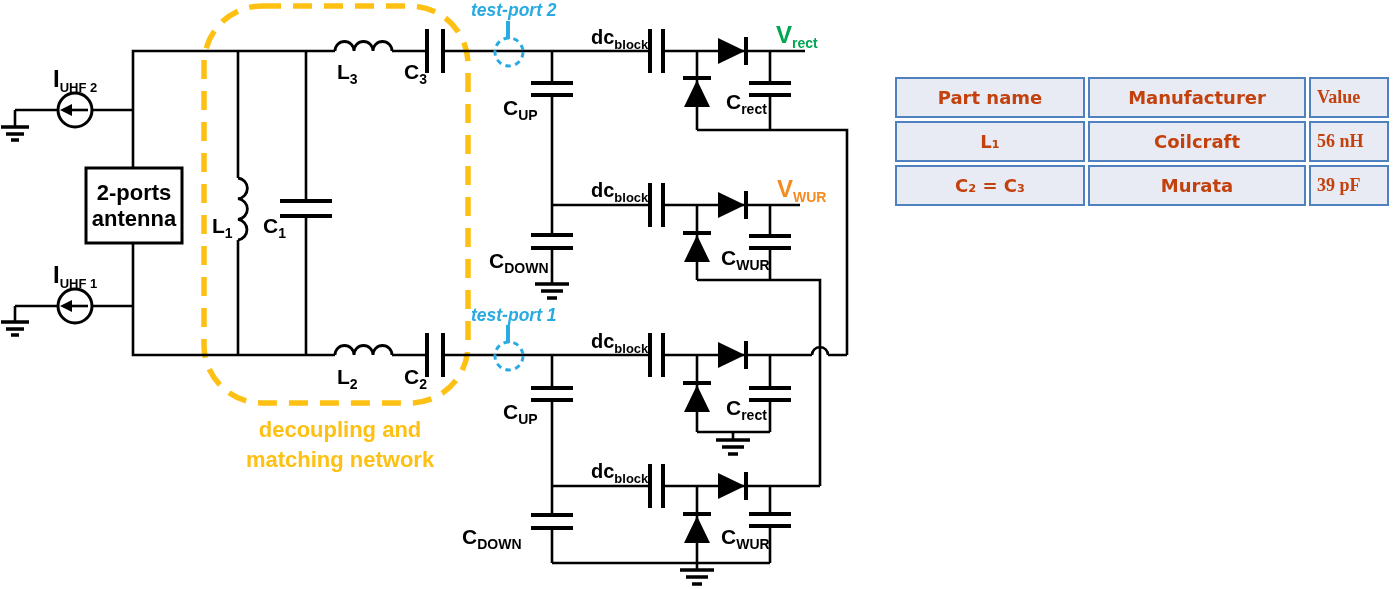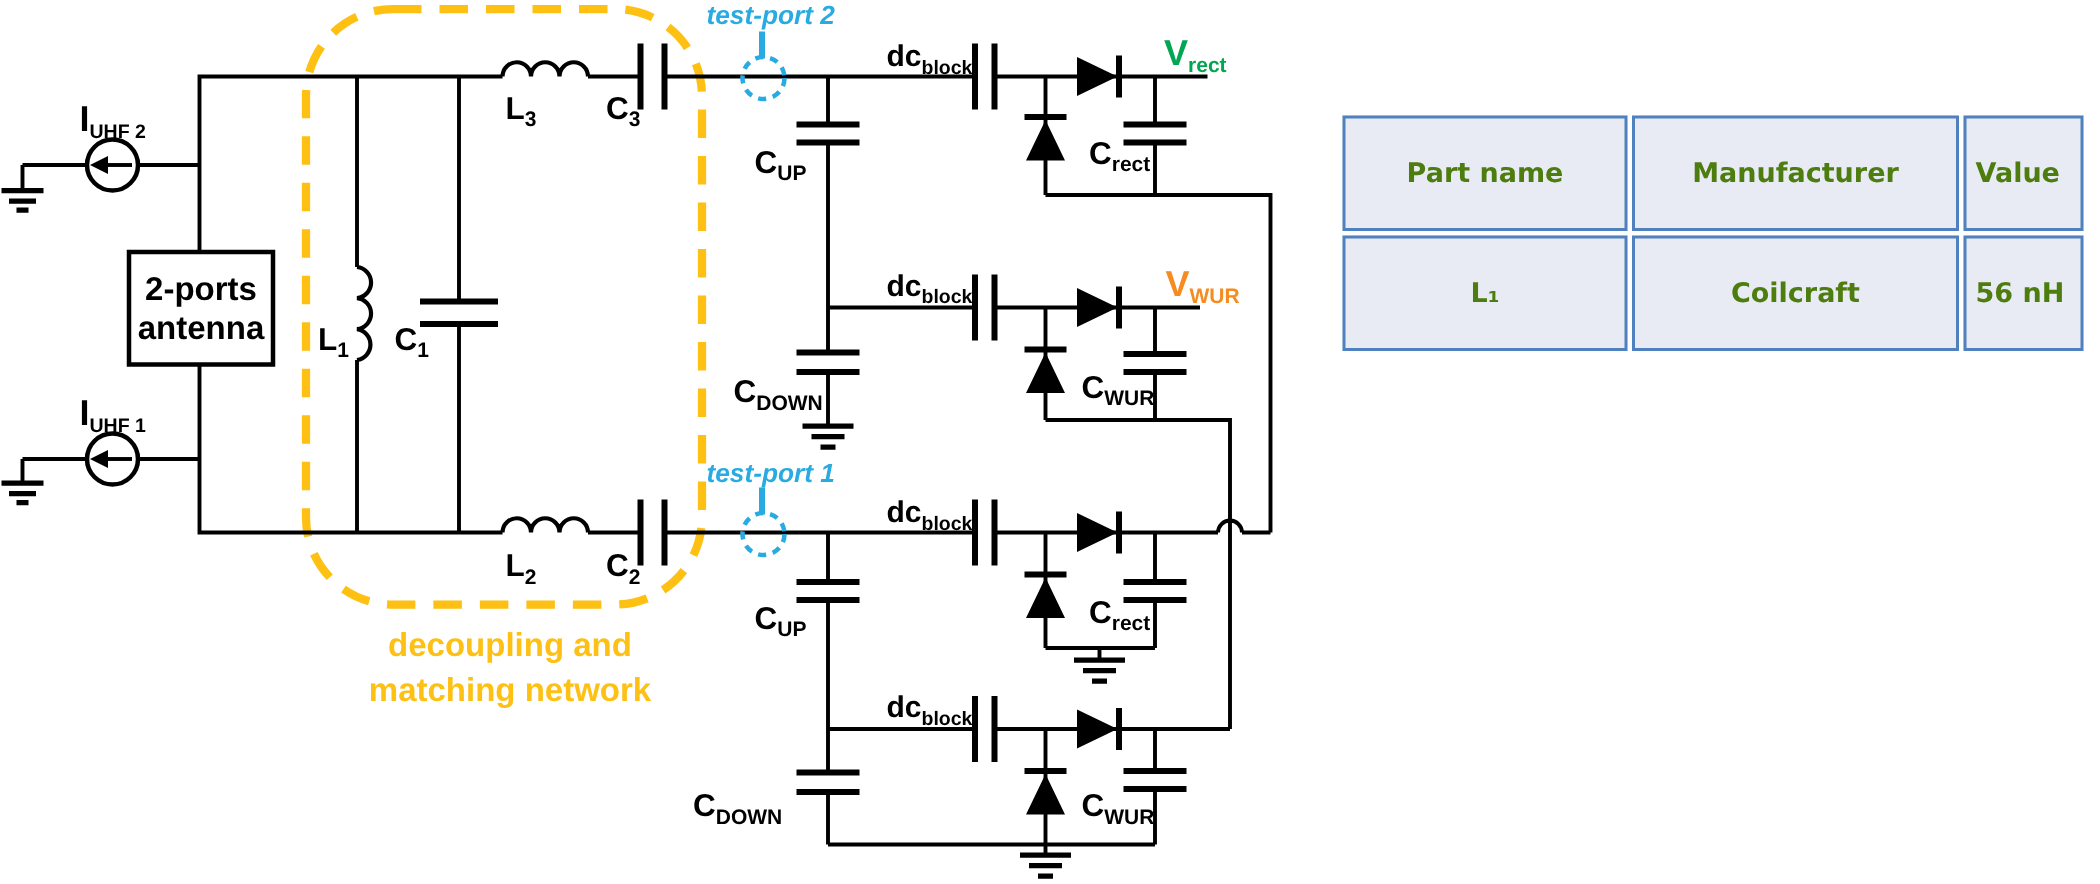--- a/index.html
+++ b/index.html
@@ -13,24 +13,24 @@
   .mid{text-anchor:middle;}
   .net{fill:#FDC013;}
   .tp{fill:#29ABE2;font-style:italic;font-size:17.5px;}
   .green{fill:#00A651;} .orange{fill:#F68B1F;}
 
   
   .table-wrap{position:absolute;left:892px;top:74px;width:500px;}
   table.parts{border-collapse:separate;border-spacing:3px;width:100%;table-layout:fixed;}
   table.parts th,table.parts td{
     border:2px solid #4E81BD;background:#E9EBF4;height:37px;
-    text-align:center;vertical-align:middle;color:#4d7c0f;padding:18px 2px;
+    text-align:center;vertical-align:middle;color:#c2410c;padding:0 2px;
     font-family:"DejaVu Sans","Liberation Sans",sans-serif;font-weight:bold;font-size:18px;
   }
-  table.parts .val{text-align:left;padding-left:6px;}
+  table.parts .val{text-align:left;padding-left:6px;font-family:Liberation Serif, serif;}
 </style>
 </head>
 <body>
 
 <div class="stage">
 
   <svg width="1400" height="589" viewBox="0 0 1400 589">
 
     <rect x="204" y="6" width="264" height="397" rx="58" fill="none" stroke="#FDC013" stroke-width="5.5" stroke-dasharray="19 12"></rect>
 
@@ -170,17 +170,22 @@
           <th>Manufacturer</th>
           <th class="val">Value</th>
         </tr>
       </thead>
       <tbody>
         <tr>
           <td>L₁</td>
           <td>Coilcraft</td>
           <td class="val">56 nH</td>
         </tr>
+        <tr>
+          <td>C₂ = C₃</td>
+          <td>Murata</td>
+          <td class="val">39 pF</td>
+        </tr>
       </tbody>
     </table>
   </div>
 
 </div>
 
 </body></html>

